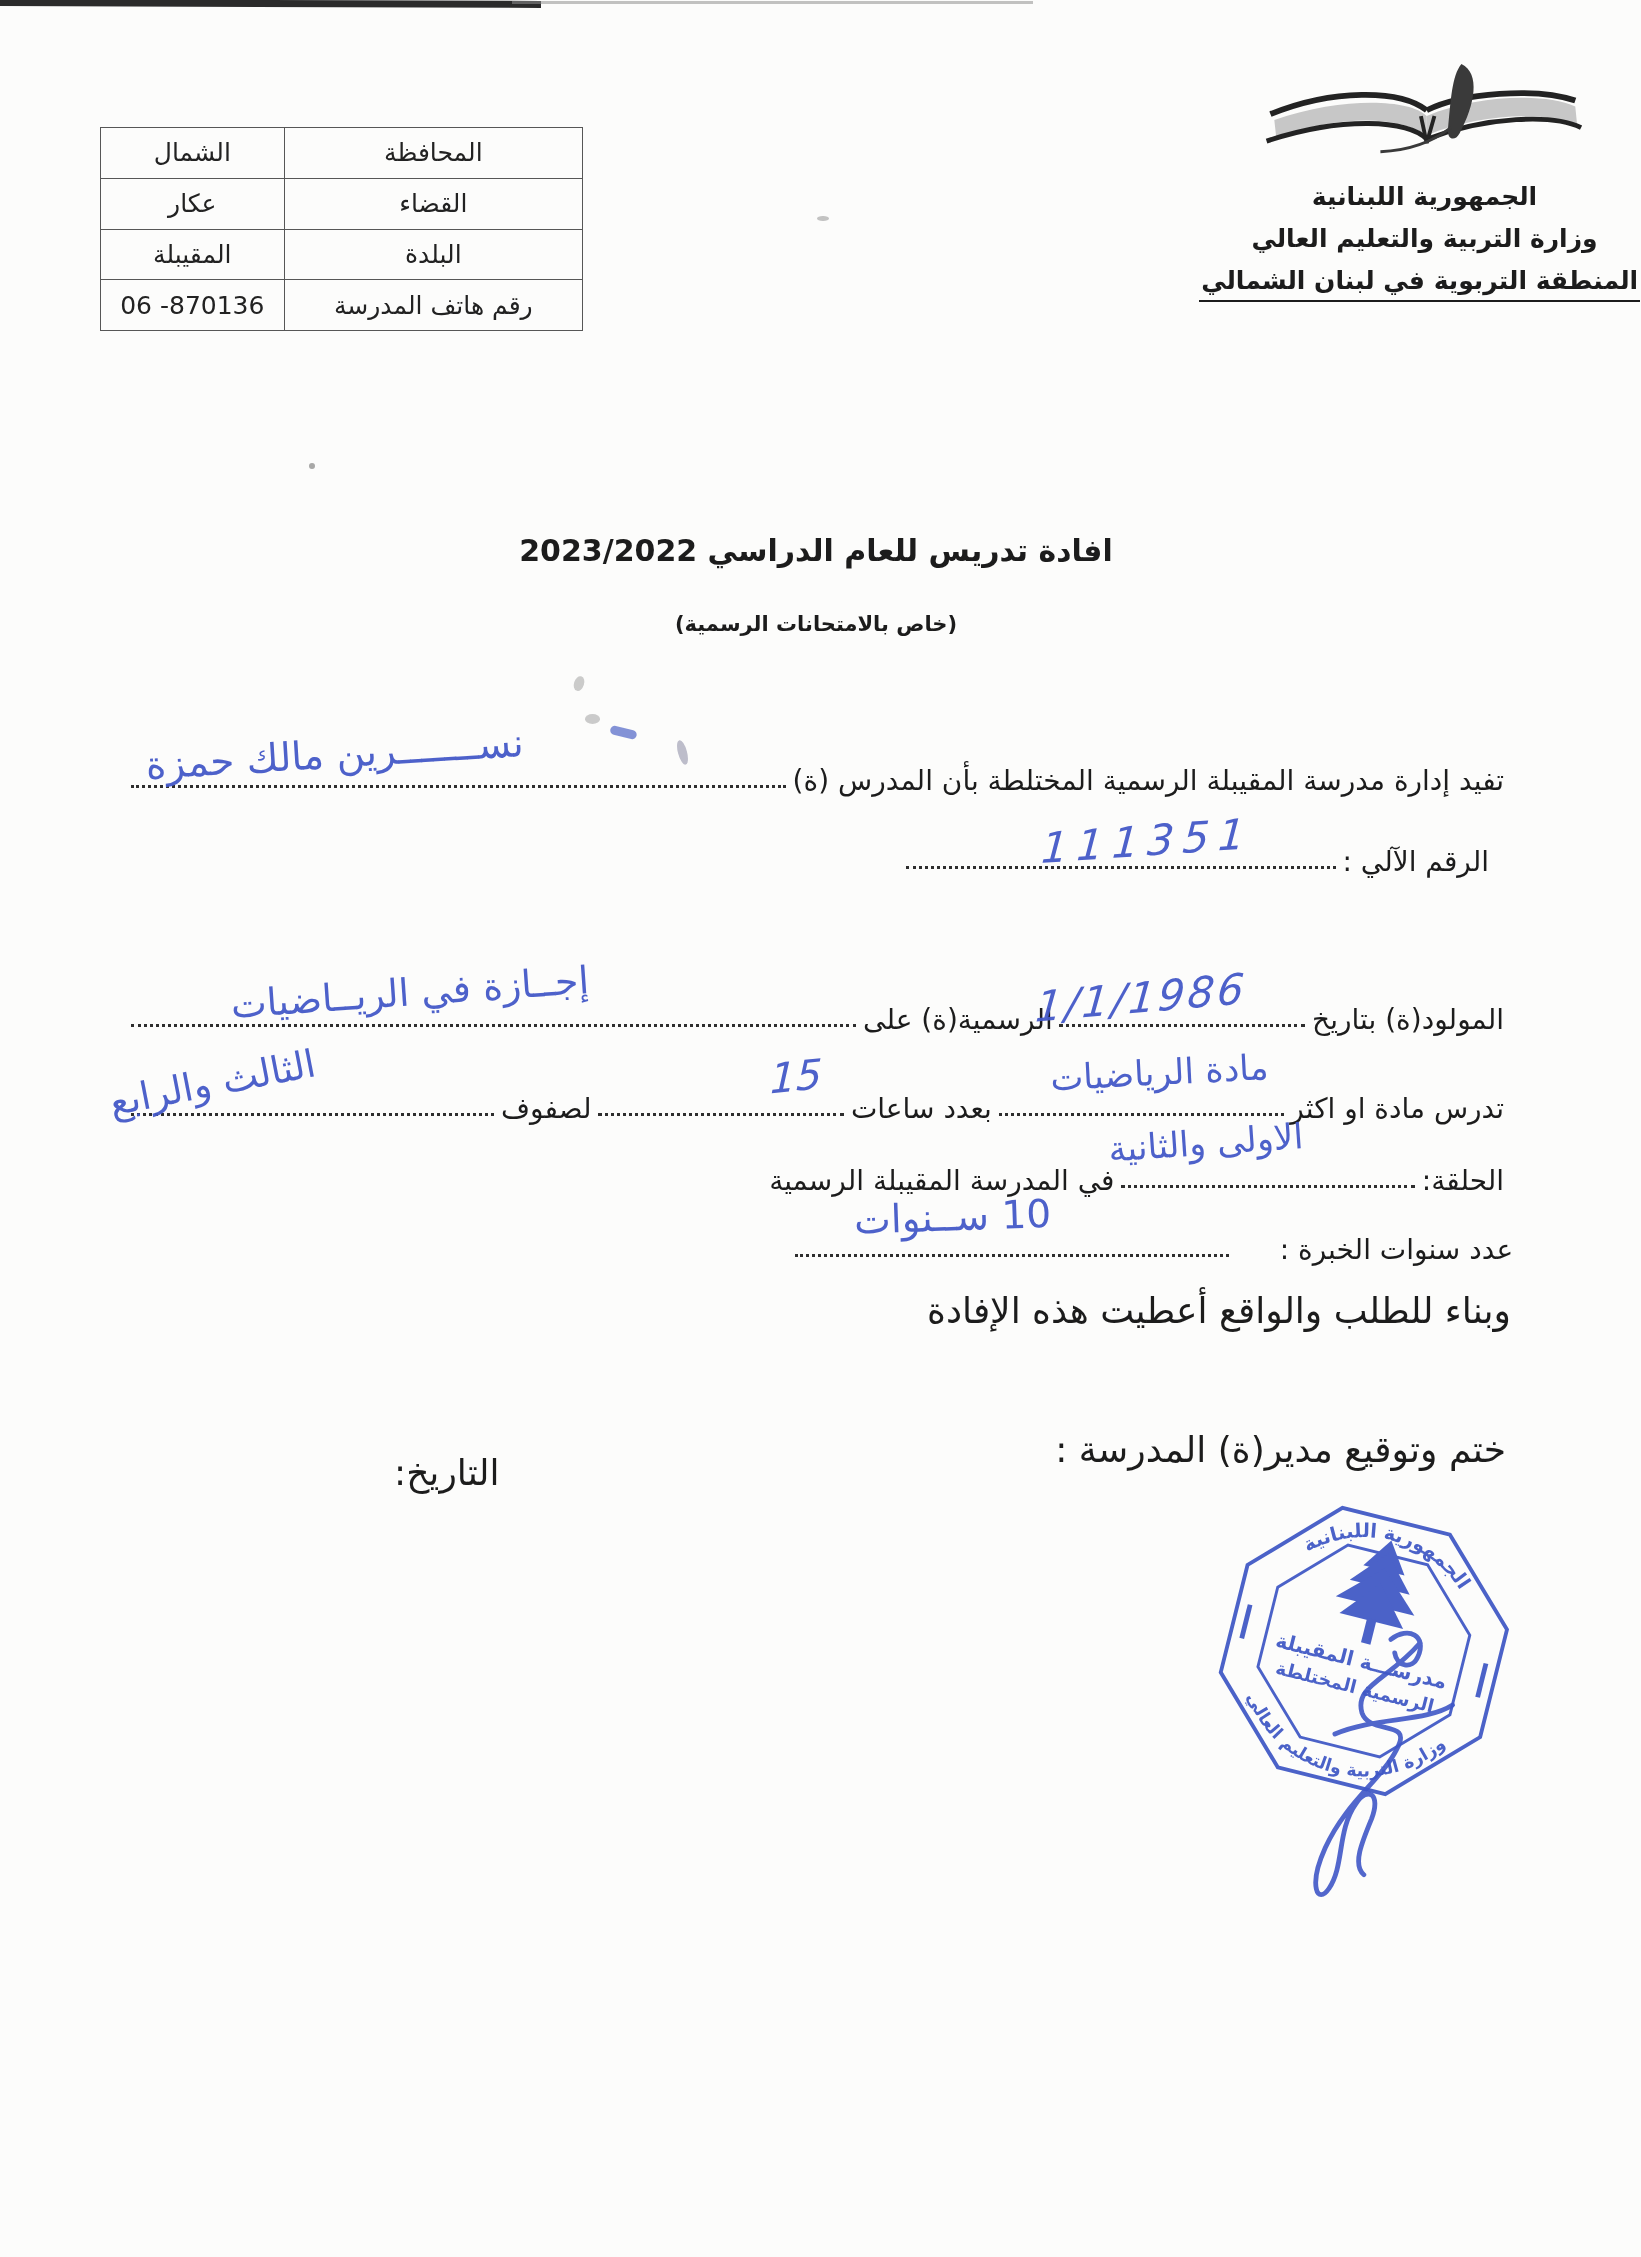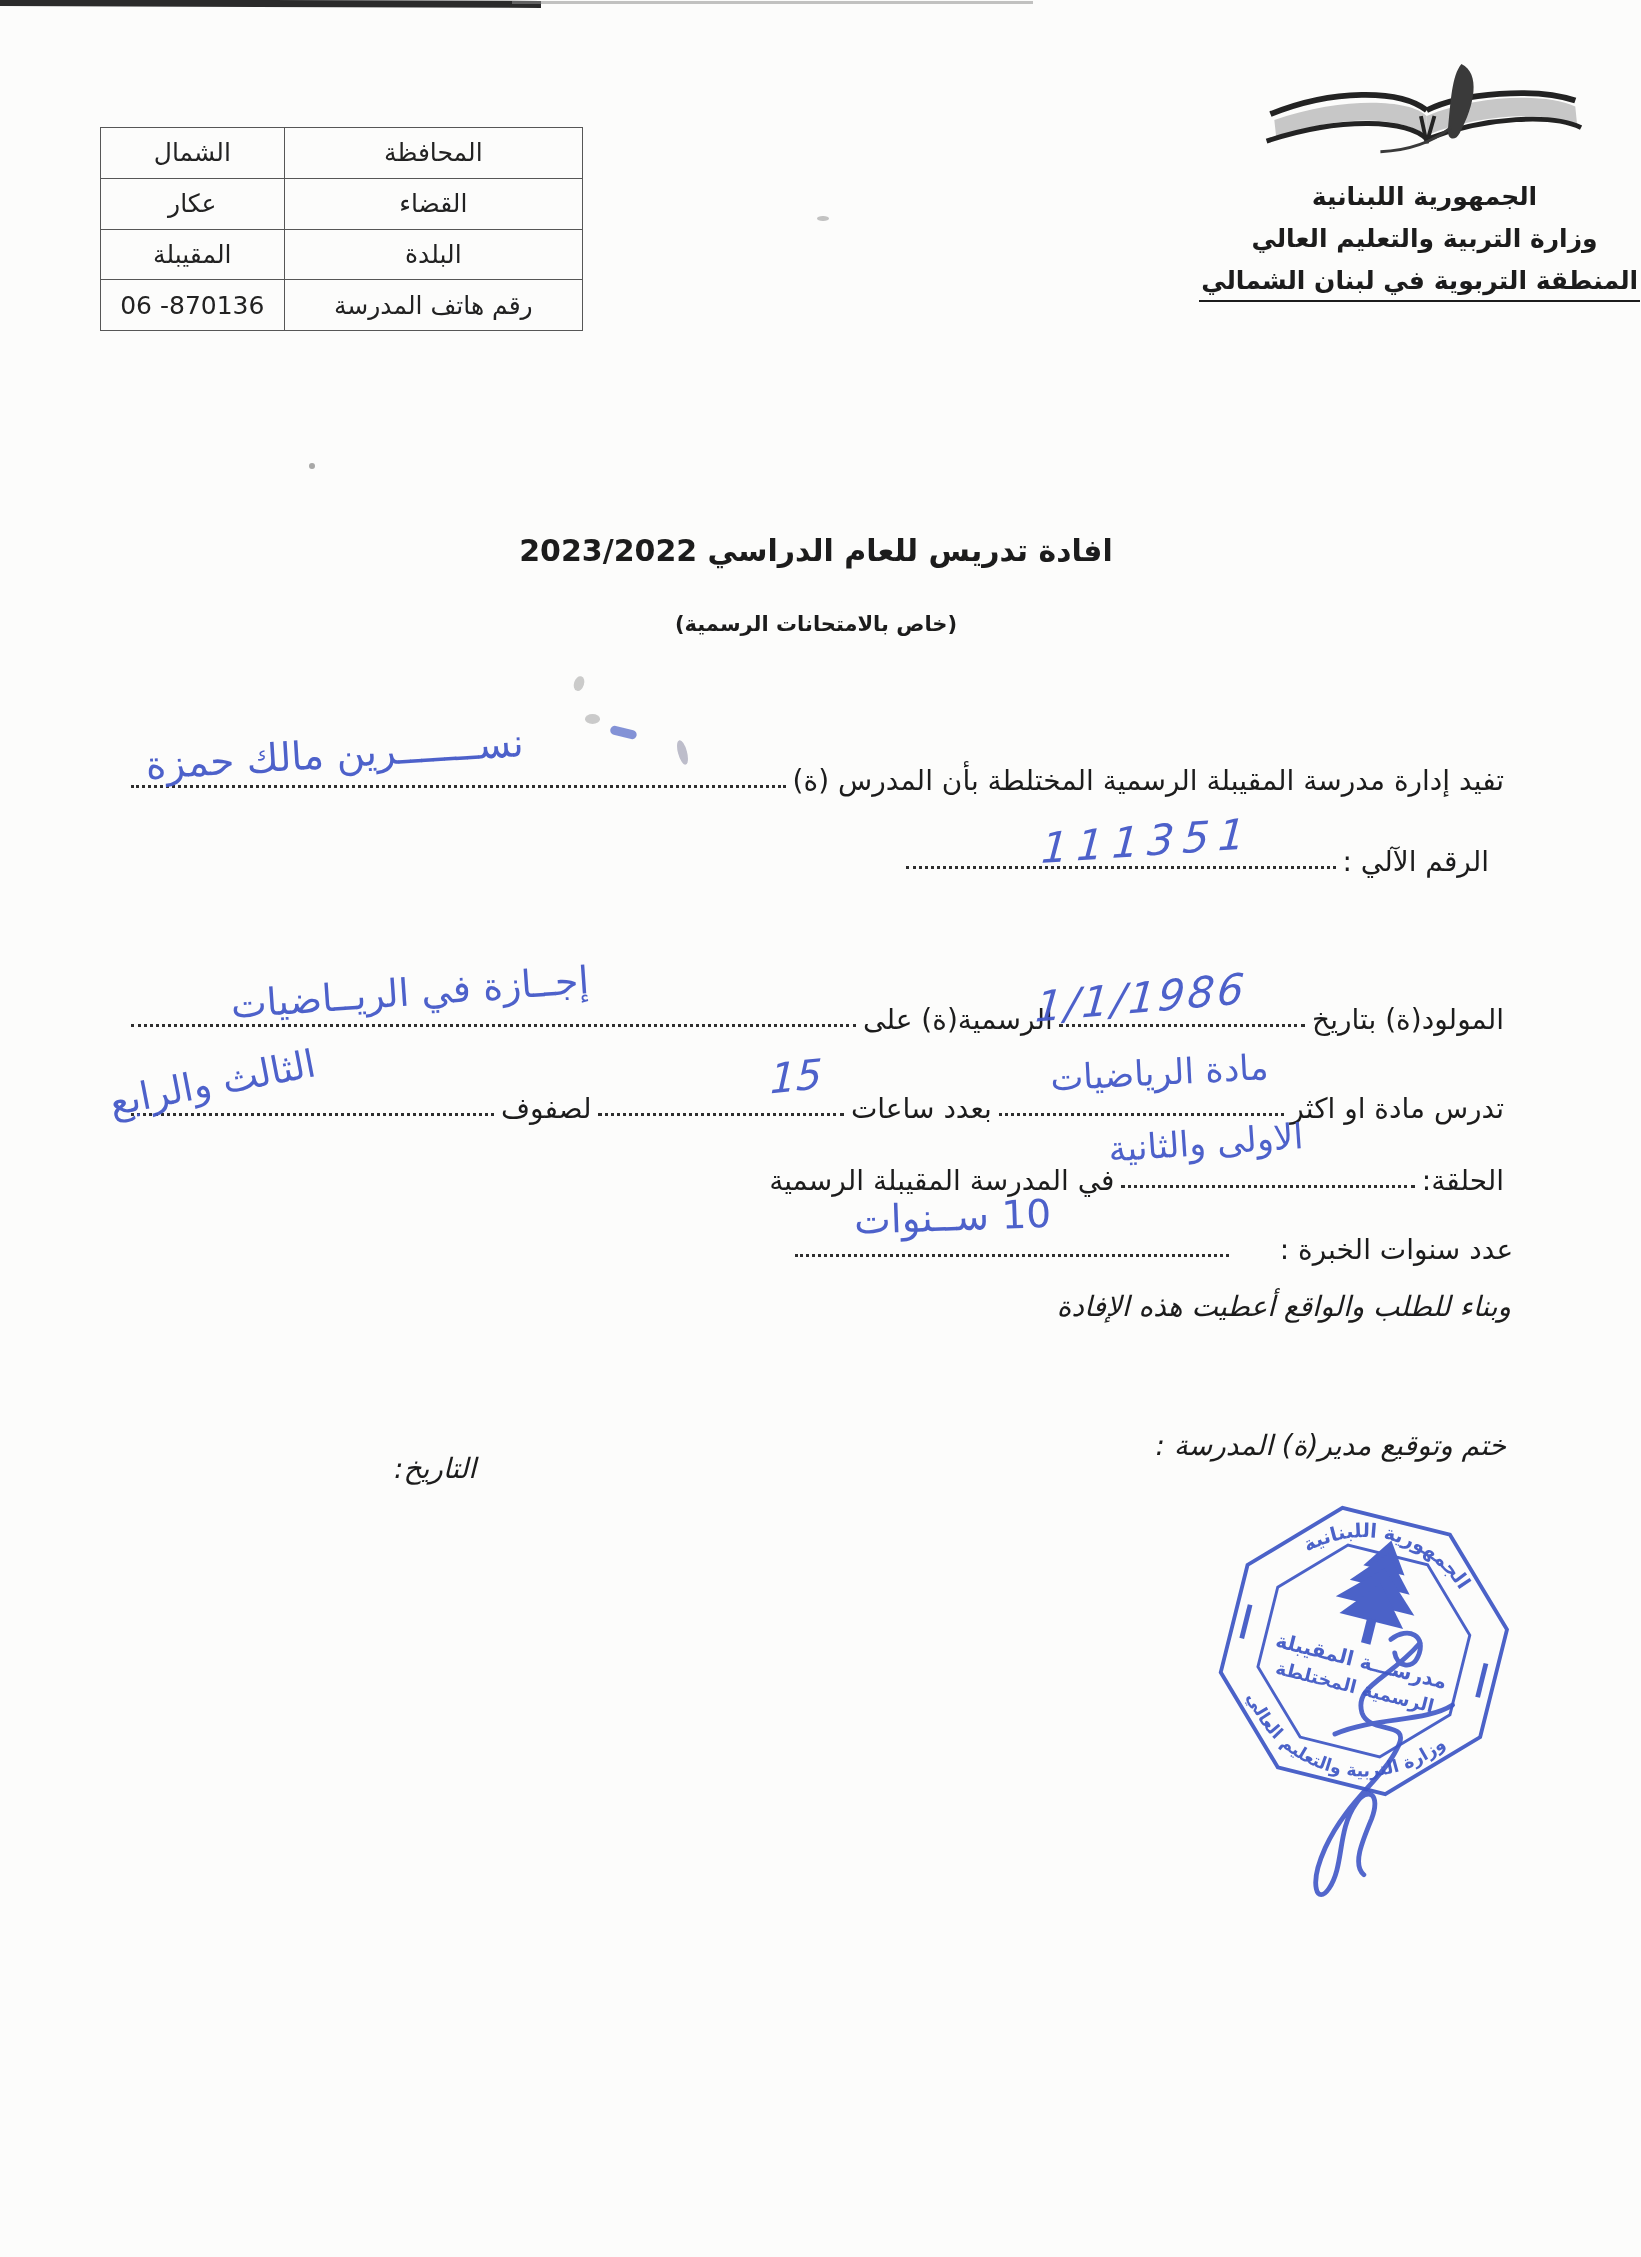--- a/index.html
+++ b/index.html
@@ -29,21 +29,21 @@
   
   .titleblock{left:396px;top:533px;width:840px;text-align:center;direction:rtl;font-weight:bold;}
   .title-main{font-size:30px;}
   .title-sub{font-size:21px;margin-top:44px;}
   
   .line{position:absolute;display:flex;align-items:flex-end;direction:rtl;
     font-size:28px;white-space:nowrap;height:42px;}
   .line .t{padding:0 1.9px;}
   .dots{border-bottom:3.3px dotted #2e2e2e;height:5.8px;margin:0 4.8px 8.7px 4.8px;}
   .dots.fill{flex:1;}
-  .plain{position:absolute;font-size:28px;white-space:nowrap;font-style:italic;}
+  .plain{position:absolute;font-size:36px;white-space:nowrap;}
   
   .hw{position:absolute;color:#4459c8;white-space:nowrap;direction:rtl;
     transform-origin:right center;opacity:.95;}
   .hw-lat{direction:ltr;font-style:italic;}
   
   .stampbox{left:1190px;top:1487px;width:367px;height:463px;}
   svg text{font-family:"DejaVu Sans",sans-serif;}
 </style>
 </head>
 <body>

